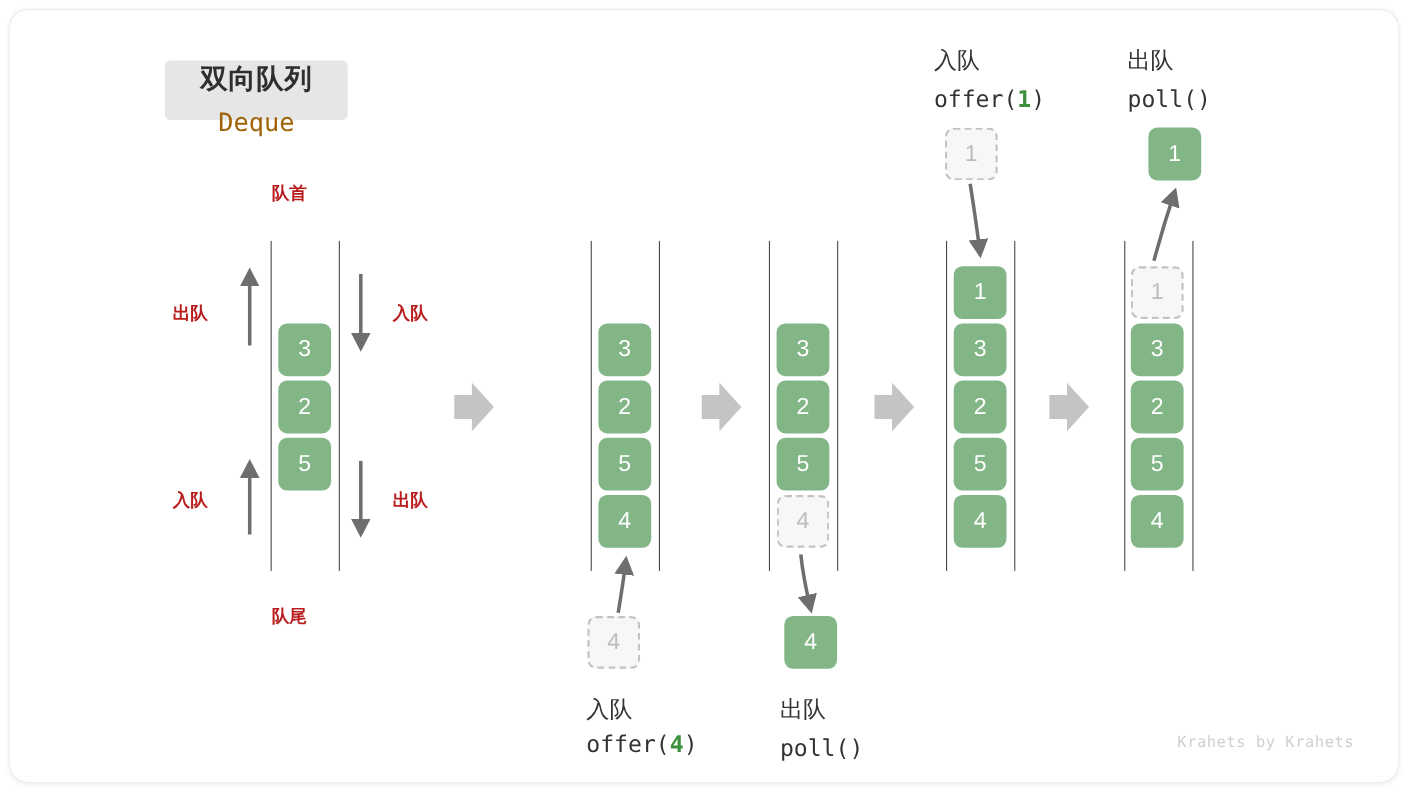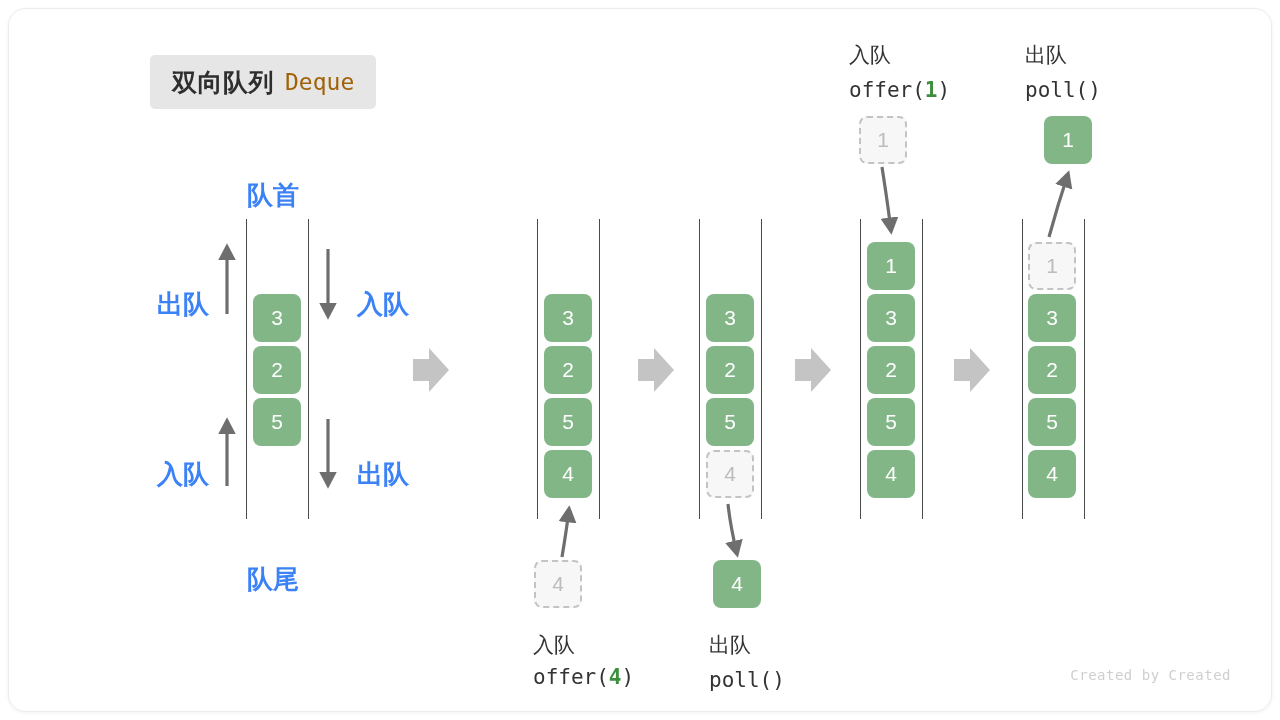--- a/index.html
+++ b/index.html
@@ -35,26 +35,27 @@
     box-sizing: border-box;
     overflow: hidden;
   }
 
   
   .title-chip {
     position: absolute;
     left: 141px;
     top: 46px;
     height: 54px;
-    padding: 0 22px;
+    padding: 0 32px;
     background: #e6e6e6;
     border-radius: 5px;
     display: flex;
     align-items: center;
     gap: 11px;
+    flex-direction: column;
   }
   .title-cn {
     font-family: "Liberation Sans", sans-serif;
     font-size: 25px;
     font-weight: bold;
     color: #2e2e2e;
     letter-spacing: 0.5px;
   }
   .title-en {
     font-family: "DejaVu Sans Mono", monospace;
@@ -62,24 +63,23 @@
     color: #a16207;
   }
 
   
   .lbl {
     position: absolute;
     white-space: nowrap;
   }
   .lbl-cn-bold {
     font-family: "Liberation Sans", sans-serif;
-    font-size: 26px;
+    font-size: 16px;
     font-weight: bold;
-    color: #3b82f6;
-    margin-top: 12px;
+    color: #b91c1c;
   }
   .lbl-cn {
     font-family: "Liberation Sans", sans-serif;
     font-size: 21px;
     color: #333333;
   }
   .lbl-mono {
     font-family: "DejaVu Sans Mono", monospace;
     font-size: 21px;
     color: #333333;
@@ -211,21 +211,21 @@
 
     <div class="rail" style="left:1013px; top:210px; height:300px;"></div>
     <div class="rail" style="left:1075px; top:210px; height:300px;"></div>
 
     <div class="box ghost" style="left:1019px; top:233px;">1</div>
     <div class="box" style="left:1019px; top:285px;">3</div>
     <div class="box" style="left:1019px; top:337px;">2</div>
     <div class="box" style="left:1019px; top:389px;">5</div>
     <div class="box" style="left:1019px; top:441px;">4</div>
 
-    <div class="credit">Created by Created</div>
+    <div class="credit">Krahets by Krahets</div>
 
     <svg id="arrows" viewBox="0 0 1280 720">
       <defs>
         <marker id="thinhead" markerWidth="7" markerHeight="7" refX="4.2" refY="3.2" orient="auto" markerUnits="strokeWidth">
           <path d="M0,0.4 L5.4,3.2 L0,6 z" fill="#6e6e6e"></path>
         </marker>
       </defs>
 
       <g stroke="#6e6e6e" stroke-width="3.2" fill="none">
         <line x1="218" y1="305" x2="218" y2="238" marker-end="url(#thinhead)"></line>

